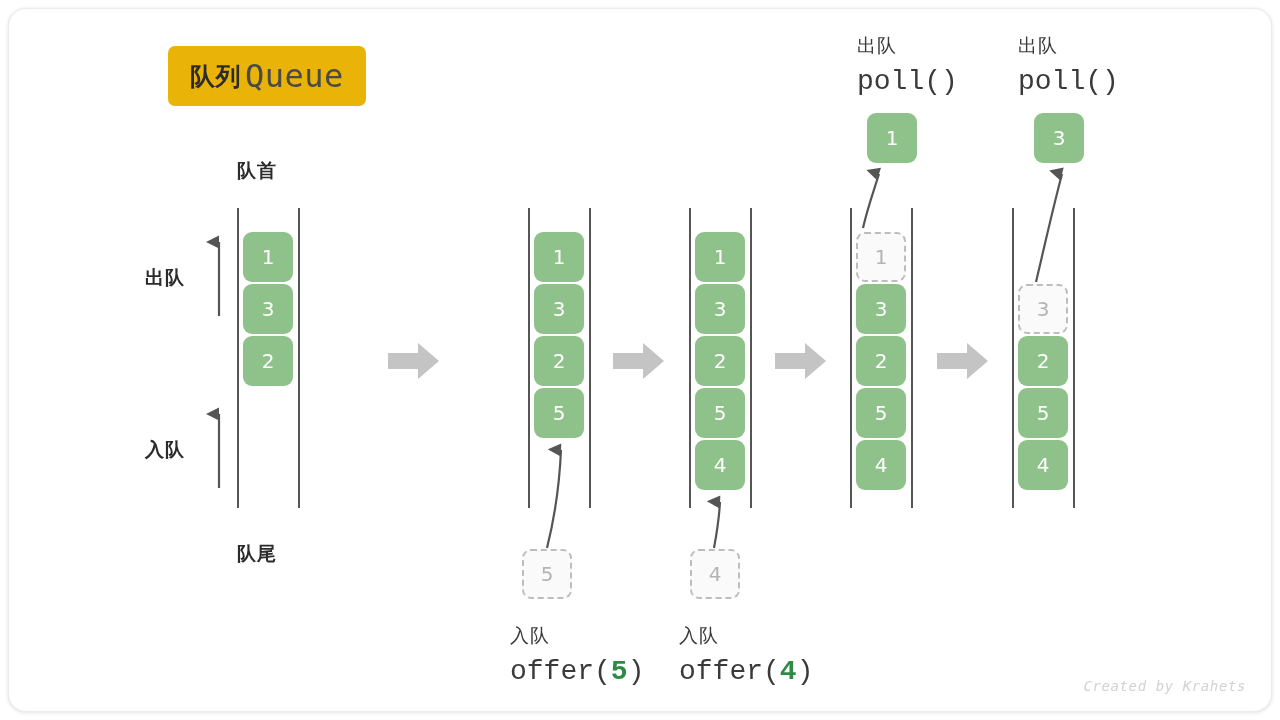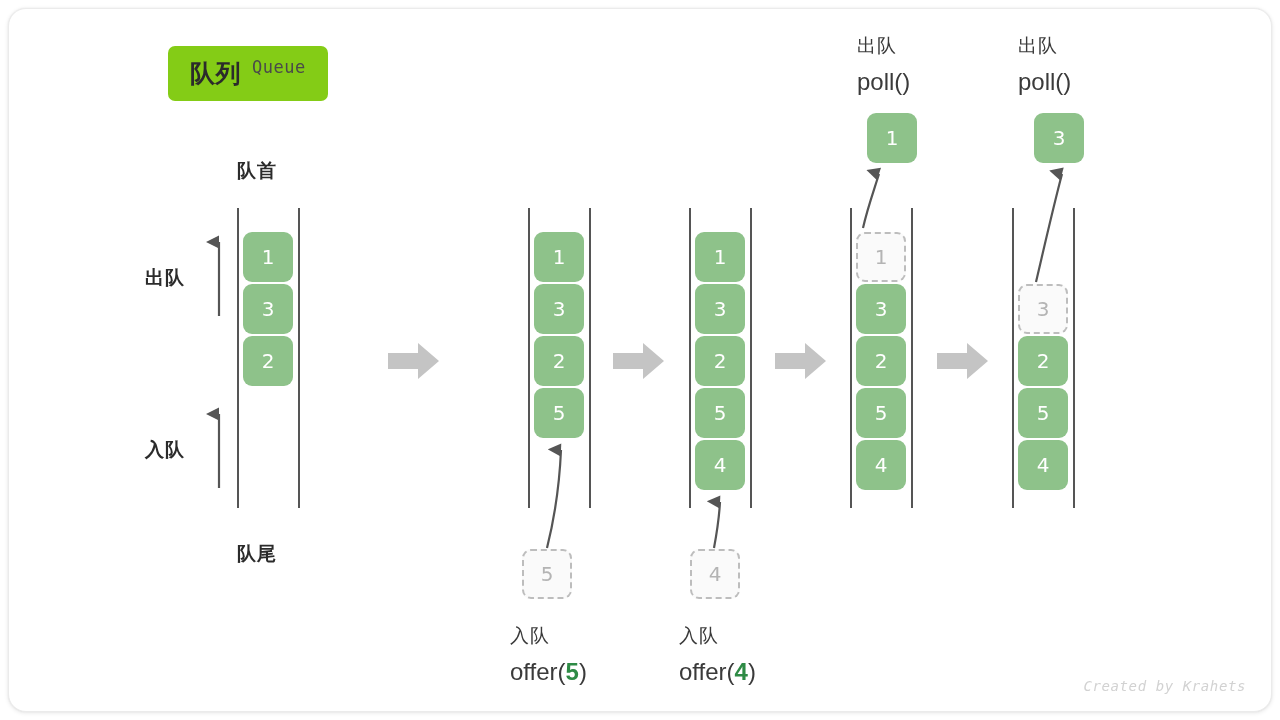--- a/index.html
+++ b/index.html
@@ -28,36 +28,36 @@
     box-shadow: 0 1px 4px rgba(0,0,0,0.10), 0 0 2px rgba(0,0,0,0.06);
     box-sizing: border-box;
   }
 
   
   .title-badge {
     position: absolute;
     left: 168px;
     top: 46px;
     padding: 11px 22px;
-    background: #84cc16;
+    background: #eab308;
     border-radius: 7px;
     white-space: nowrap;
     display: flex;
-    align-items: flex-start;
-    gap: 11px;
+    align-items: center;
+    gap: 4px;
   }
   .title-cn {
     font-size: 25px;
     font-weight: bold;
     color: #2b2b2b;
     letter-spacing: 0.5px;
   }
   .title-en {
     font-family: "DejaVu Sans Mono", "Liberation Mono", monospace;
-    font-size: 17px;
+    font-size: 32px;
     color: #4a4a4a;
     letter-spacing: 0.5px;
   }
 
   
   .cn-label {
     position: absolute;
     font-size: 19px;
     font-weight: bold;
     color: #2b2b2b;
@@ -69,22 +69,22 @@
     font-size: 19px;
     color: #3a3a3a;
     white-space: nowrap;
     line-height: 36px;
   }
   .op-label .cn {
     font-family: "Liberation Sans", "DejaVu Sans", sans-serif;
     letter-spacing: 1px;
   }
   .op-label .code {
-    font-family: Liberation Sans, sans-serif;
-    font-size: 24px;
+    font-family: Liberation Mono, monospace;
+    font-size: 28px;
     letter-spacing: 0px;
   }
   .op-label .arg {
     color: #2e8b45;
     font-weight: bold;
   }
 
   
   .column { position: absolute; }
   .rail {

